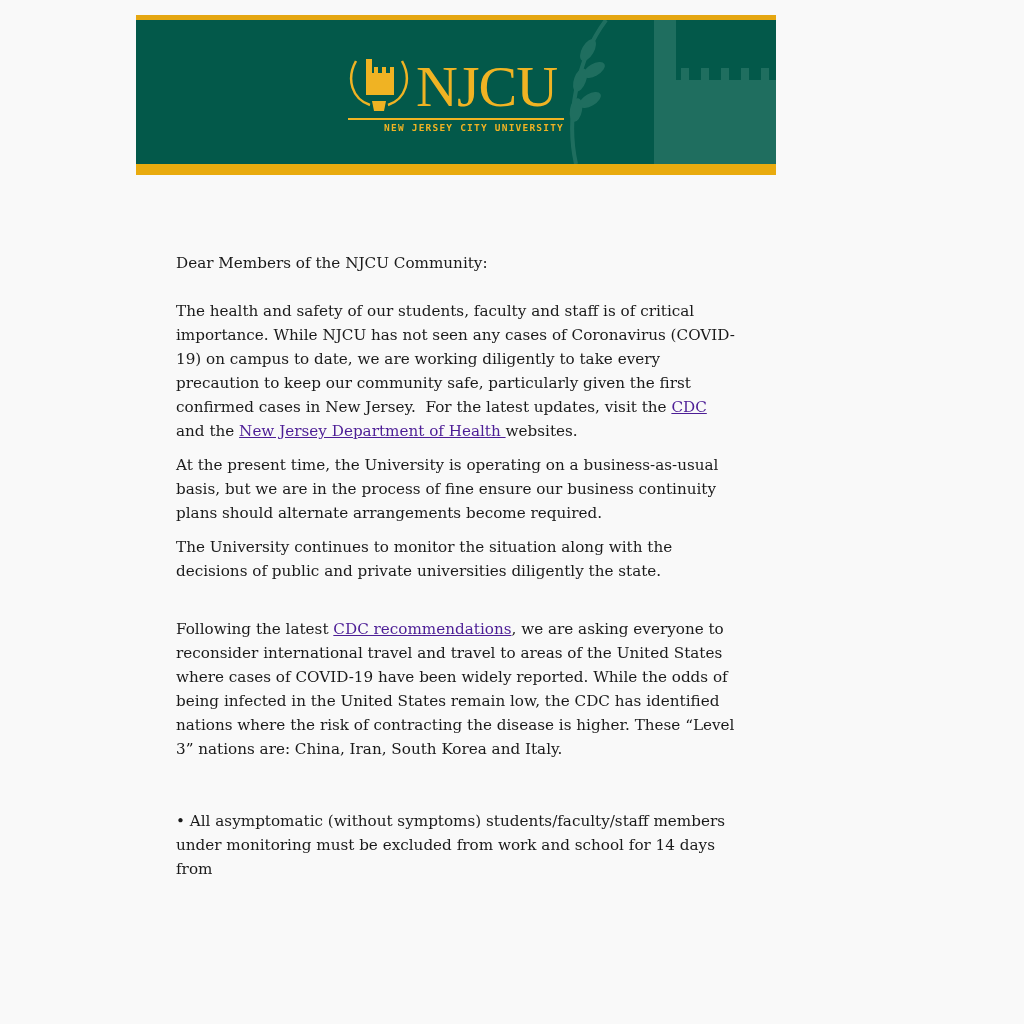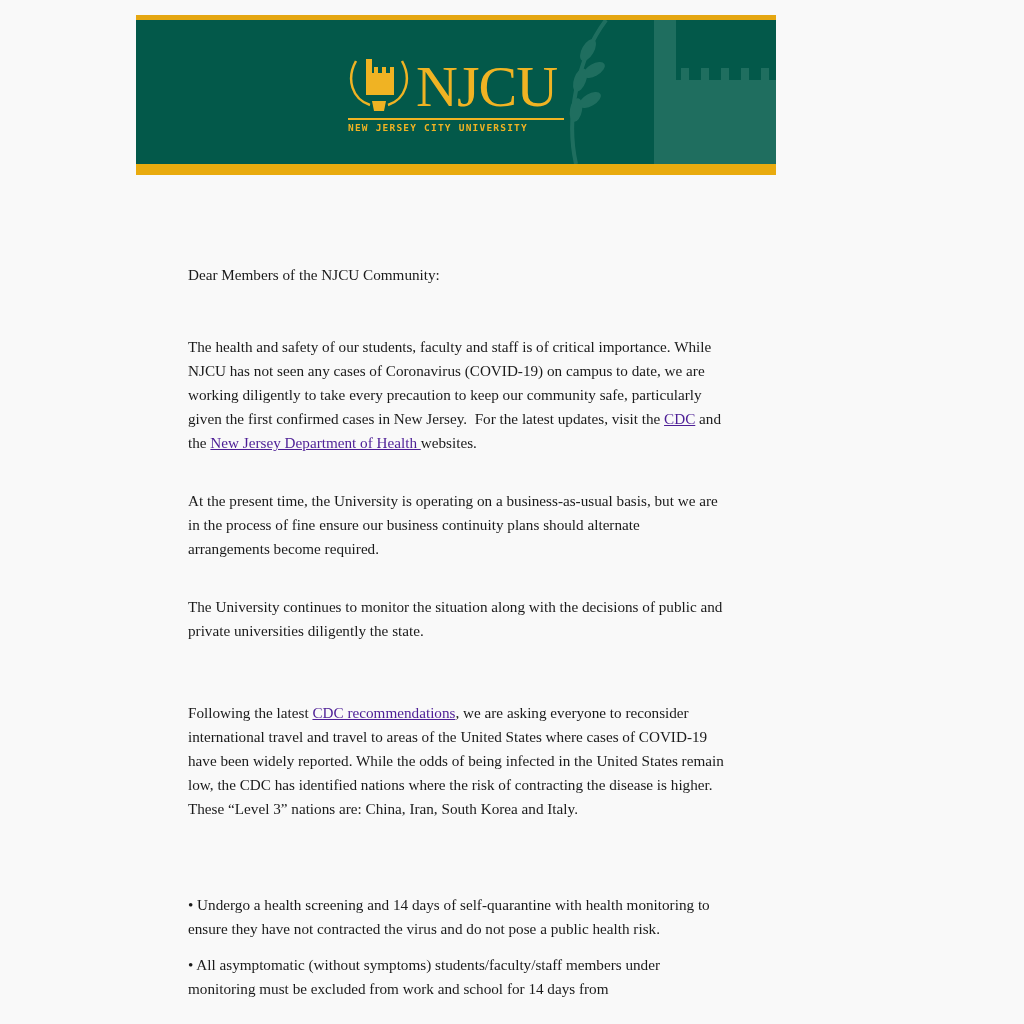--- a/index.html
+++ b/index.html
@@ -17,28 +17,28 @@
     .header .gold-top { position: absolute; left: 0; top: 0; width: 100%; height: 5px; background: #e5a712; }
     .header .gold-bottom { position: absolute; left: 0; bottom: 0; width: 100%; height: 11px; background: #e9ab0f; }
     .header .bg-deco { position: absolute; right: 0; top: 5px; width: 210px; height: 144px; opacity: 0.18; }
     .logo { position: absolute; left: 212px; top: 40px; width: 218px; height: 82px; }
     .logo-text {
       position: absolute; left: 68px; top: 3px; font-family: "Liberation Serif", serif;
       font-size: 58px; line-height: 58px; color: #f0b323; letter-spacing: -1px;
     }
     .logo-rule { position: absolute; left: 0; top: 63px; width: 216px; height: 2px; background: #f0b323; }
     .logo-sub {
-      position: absolute; left: 0; top: 67px; width: 216px; text-align: left;
+      position: absolute; left: 0; top: 67px; width: 216px; text-align: right;
       font-family: "DejaVu Sans Mono", monospace; font-weight: bold; font-size: 9.5px;
       letter-spacing: 1.2px; color: #f0b323;
     }
     .logo-seal { position: absolute; left: 0; top: 0; width: 62px; height: 60px; }
 
     .content { position: absolute; left: 40px; top: 236px; width: 560px; font-size: 15.2px; line-height: 24px; }
-    .content p { margin: 12px; font-family: Liberation Serif, serif; }
+    .content p { margin: 0; }
     .gap-l { height: 24px; }
     .gap-m { height: 10px; }
     a.link { color: #4c1d95; text-decoration: underline; }
     h2.section {
       margin: 0; font-size: 19px; line-height: 26px; font-weight: bold; color: #075c4b;
     }
   </style>
 </head>
 <body>
 
@@ -85,16 +85,15 @@
     <div class="gap-l"></div>
     <p><span>The health and safety of our students, faculty and staff is of critical importance. While NJCU has not seen any cases of Coronavirus (COVID-19) on campus to date, we are working diligently to take every precaution to keep our community safe, particularly given the first confirmed cases in New Jersey.&nbsp; For the latest updates, visit the </span><a class="link" href="#">CDC</a><span> and the </span><a class="link" href="#">New Jersey Department of Health </a><span>websites.</span></p>
     <div class="gap-m"></div>
     <p>At the present time, the University is operating on a business-as-usual basis, but we are in the process of fine ensure our business continuity plans should alternate arrangements become required.</p>
     <div class="gap-m"></div>
     <p>The University continues to monitor the situation along with the decisions of public and private universities diligently the state.</p>
     <div class="gap-l" style="height:34px"></div>
     <p><span>Following the latest </span><a class="link" href="#">CDC recommendations</a><span>, we are asking everyone to reconsider international travel and travel to areas of the United States where cases of COVID-19 have been widely reported. While the odds of being infected in the United States remain low, the CDC has identified nations where the risk of contracting the disease is higher. These “Level 3” nations are: China, Iran, South Korea and Italy.</span></p>
     <div class="gap-l"></div>
     <div class="gap-l"></div>
-    <p>• Undergo a health screening and 14 days of self-quarantine with health monitoring to ensure they have not contracted the virus and do not pose a public health risk.</p>
     <p>• All asymptomatic (without symptoms) students/faculty/staff members under monitoring must be excluded from work and school for 14 days from</p>
   </div>
 </div>
 
 </body></html>

